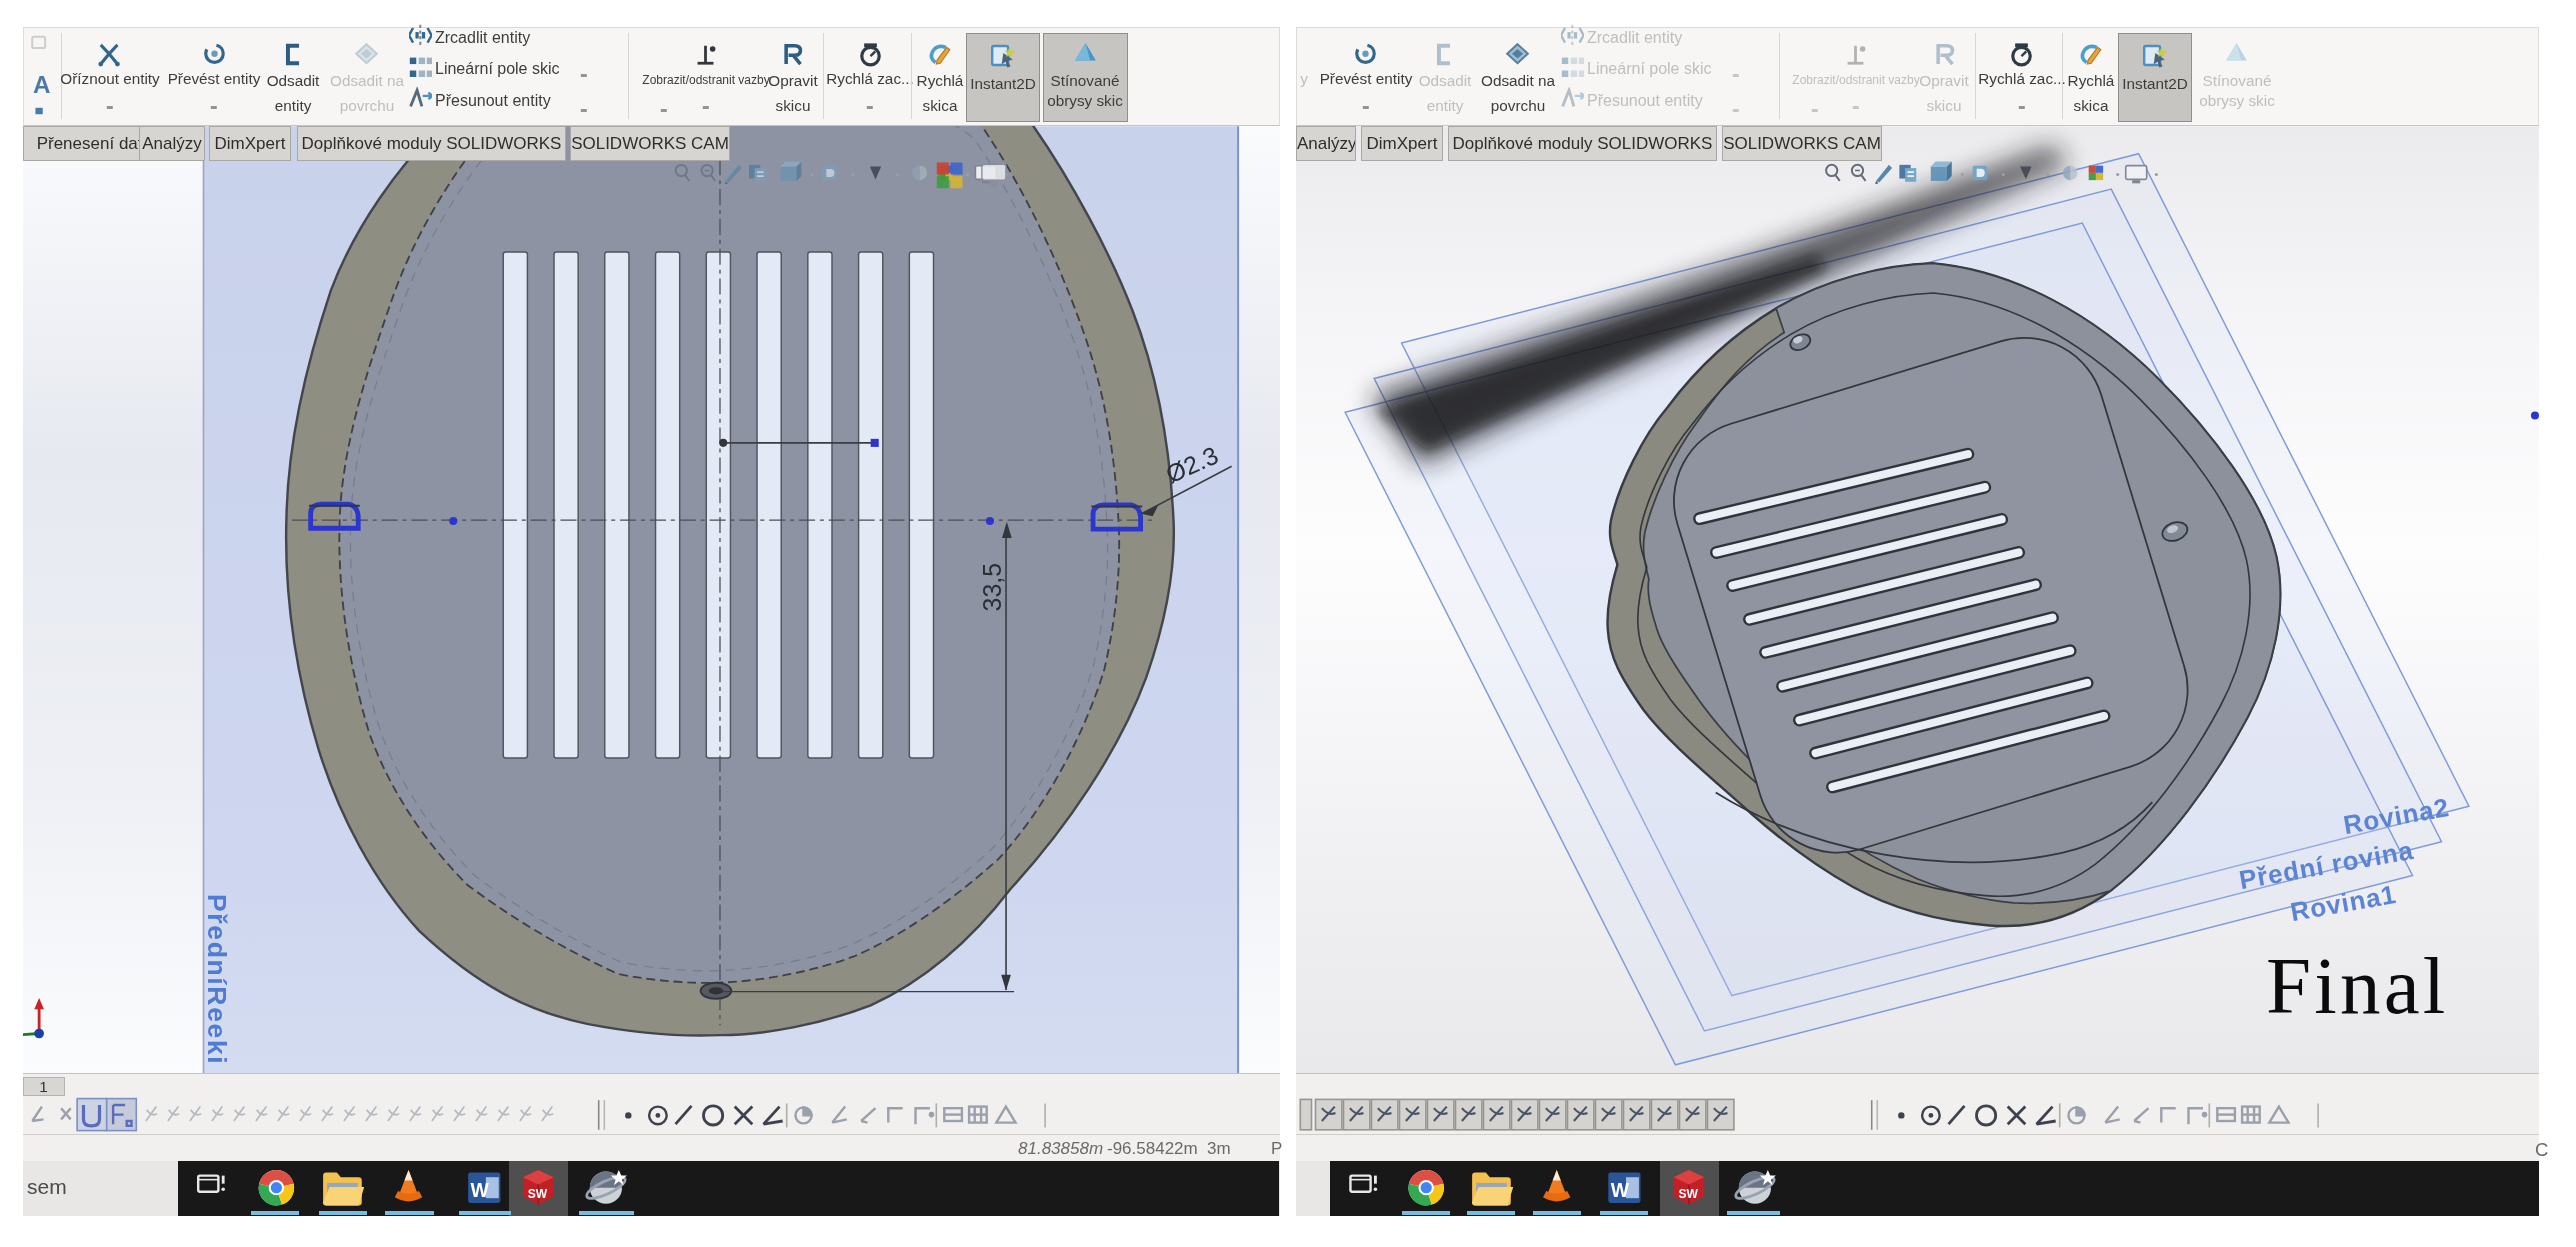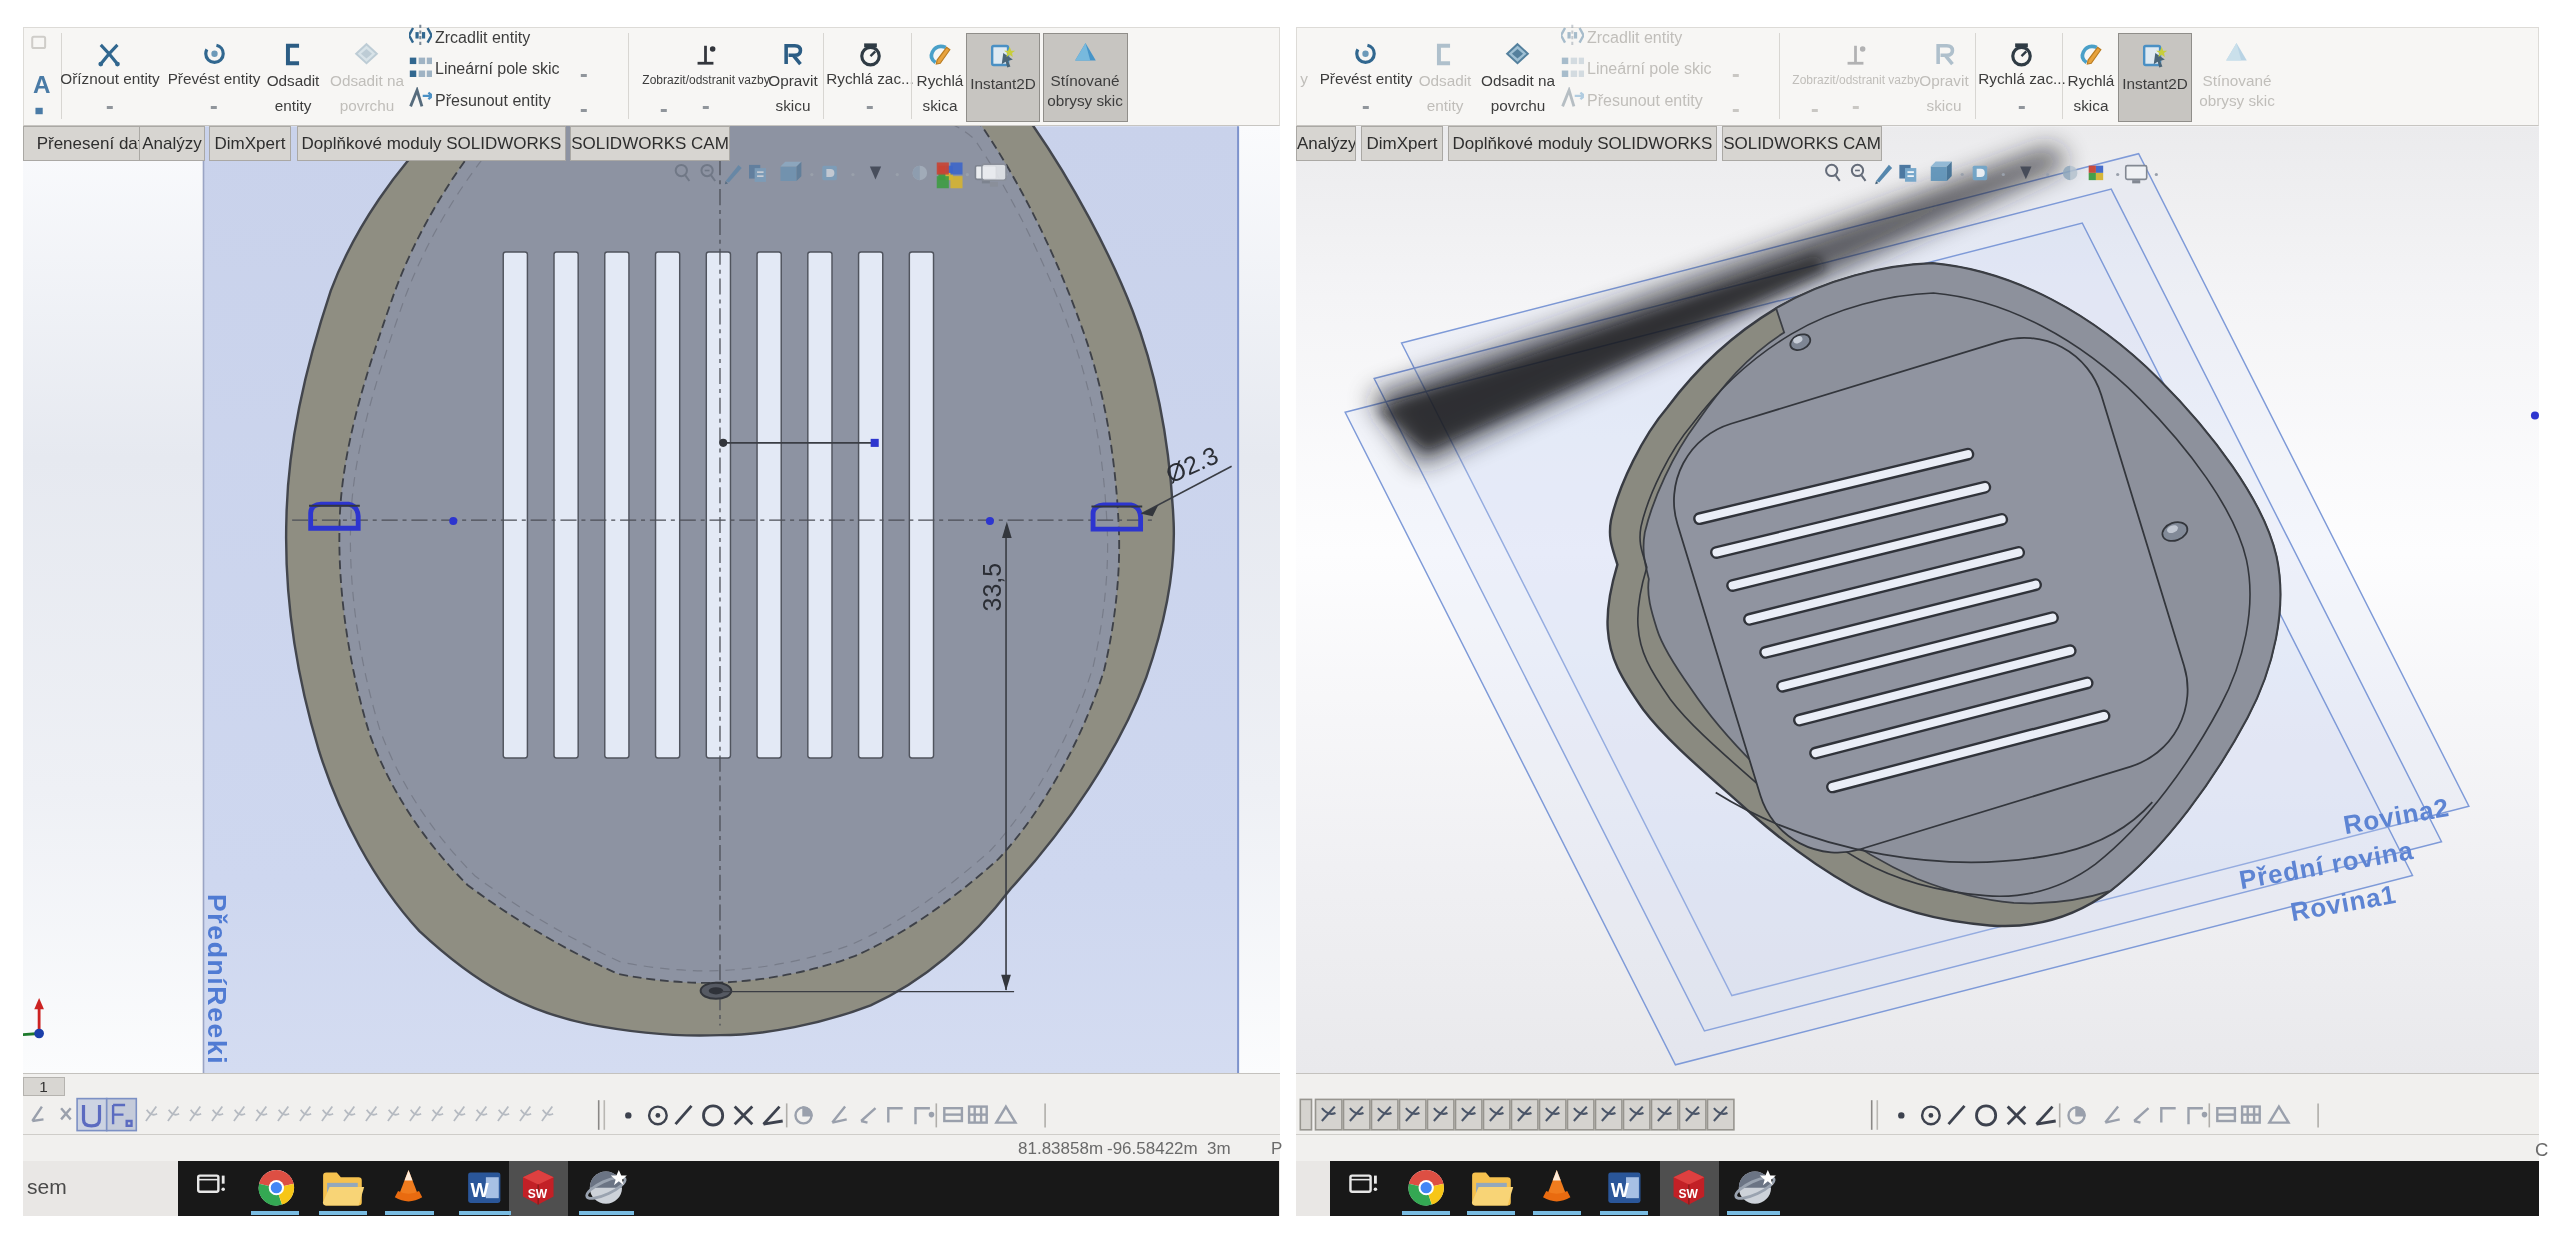--- a/index.html
+++ b/index.html
@@ -297,20 +297,21 @@
       </g>
       <circle cx="2677" cy="216" r="2" fill="#99a0ab"></circle>
 </svg>
 
 <div class="bluelbl" style="left:2343px;top:803px;transform:rotate(-10deg);font-weight:bold;">Rovina2</div>
 
 <div class="bluelbl" style="left:2238px;top:852px;transform:rotate(-10deg);font-weight:bold;">Přední rovina</div>
 
 <div class="bluelbl" style="left:2290px;top:890px;transform:rotate(-10deg);font-weight:bold;">Rovina1</div>
 
+<div class="serif" style="left:2266px;top:946px;font-size:81px;letter-spacing:3.2px;">Final</div>
 
 <div class="abs ribbon" style="left:22.6px;top:26.6px;width:1257px;height:99px;"></div>
 
 <div class="abs ribbon" style="left:1296px;top:26.6px;width:1243px;height:99px;"></div>
 
 <svg class="abs" style="left:29px;top:35px;" width="22.6" height="81" viewBox="0 0 28 100">
       <rect x="4" y="2" width="16" height="14" rx="2" fill="none" stroke="#cfcdc9" stroke-width="2.5"></rect>
       <text x="5" y="72" font-size="30" font-weight="bold" fill="#4a7ba6" font-family="Liberation Sans,sans-serif">A</text>
       <rect x="8" y="90" width="9" height="8" fill="#4a7ba6"></rect>
     </svg>
@@ -757,21 +758,21 @@
         <line x1="2649" y1="12" x2="2649" y2="32"></line>
         <line x1="2634" y1="22" x2="2656" y2="22"></line>
         <polygon points="2680,12 2692,32 2668,32"></polygon>
       </g>
       <line x1="2729" y1="8" x2="2729" y2="38" stroke="#b0aeaa" stroke-width="2"></line>
     </svg>
 <div class="abs statusbar" style="left:22.6px;top:1134px;width:1257px;height:27px;background:#f1f0ee;border-top:0.8px solid #cfcdc9;"></div>
 
 <div class="abs statusbar" style="left:1296px;top:1134px;width:1243px;height:27px;background:#f1f0ee;border-top:0.8px solid #cfcdc9;"></div>
 
-<div class="abs" style="left:1018px;top:1139px;font-size:17px;color:#6a6a6a;">81.83858m</div>
+<div class="abs" style="left:1018px;top:1139px;font-size:17px;color:#6a6a6a;font-style:italic;">81.83858m</div>
 <div class="abs" style="left:1107px;top:1139px;font-size:17px;color:#6a6a6a;">-96.58422m</div>
 <div class="abs" style="left:1207px;top:1139px;font-size:17px;color:#6a6a6a;">3m</div>
 <div class="abs" style="left:1271px;top:1139px;font-size:17px;color:#6a6a6a;">P</div>
 
 <div class="abs" style="left:2535px;top:1139px;font-size:18.5px;color:#6a6a6a;">C</div>
 
 <div class="abs" style="left:22.6px;top:1161px;width:1257px;height:55px;background:#e9e7e5;"></div>
     <div class="abs" style="left:27px;top:1175px;font-size:21px;color:#4a4a4a;">sem</div>
     <div class="abs" style="left:178px;top:1161px;width:1101px;height:55px;background:#181818;"></div>
 <div class="abs" style="left:1296px;top:1161px;width:1243px;height:55px;background:#e9e7e5;"></div>

